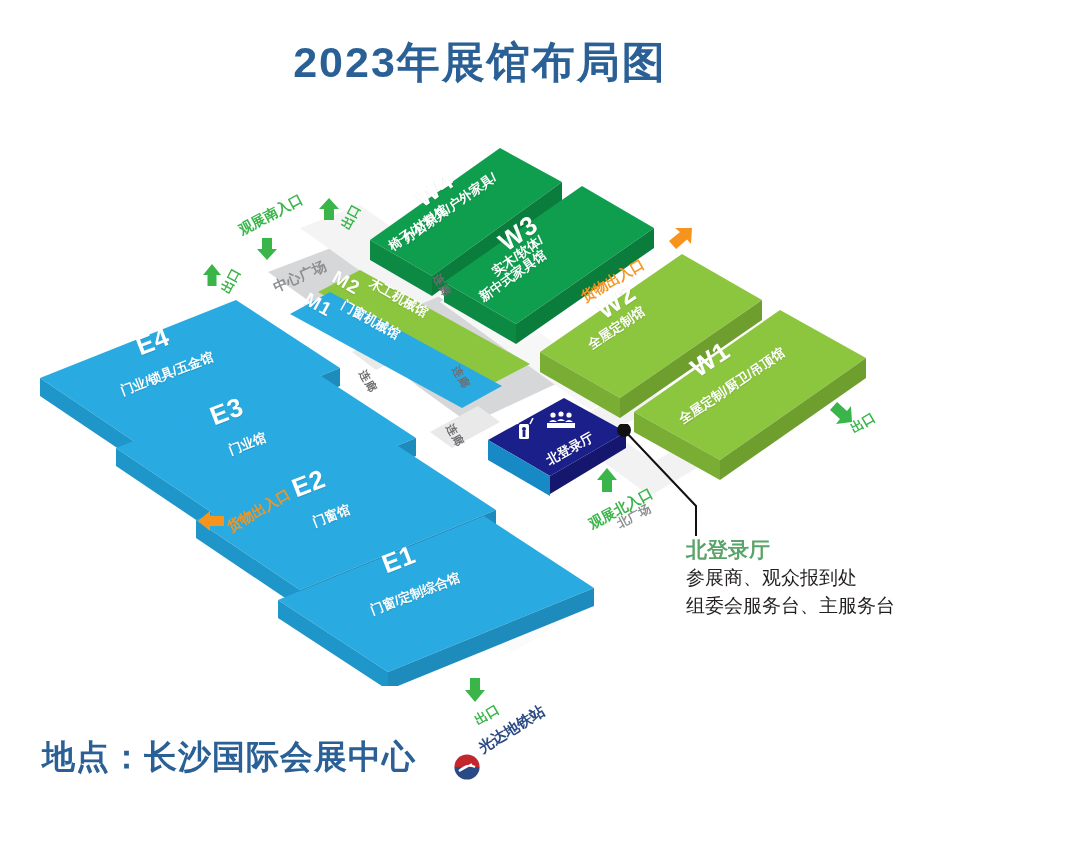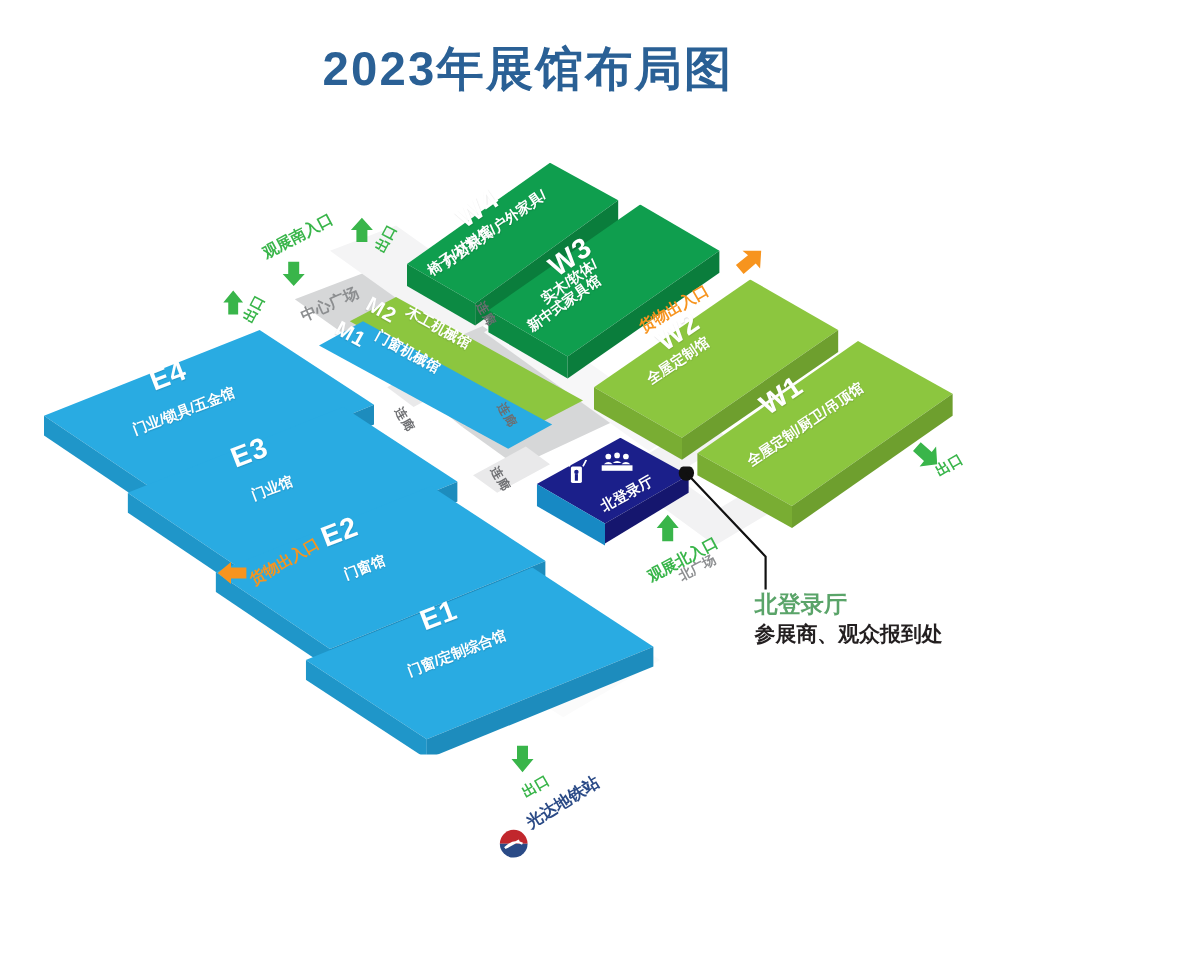--- a/index.html
+++ b/index.html
@@ -56,21 +56,21 @@
     white-space:nowrap;letter-spacing:1px;
   }
   .plaza-label{
     position:absolute;color:#8c8e90;font-size:14px;font-weight:bold;
     white-space:nowrap;
   }
 
   
   #callout-group{left:686px;top:536px;width:300px;}
   #callout-title{font-size:21px;font-weight:bold;color:#5aa469;line-height:28px;}
-  .callout-line{font-size:19px;color:#231f20;line-height:28px;white-space:nowrap;font-weight:bold;}
+  .callout-line{font-size:19px;color:#231f20;line-height:28px;white-space:nowrap;}
   #callout-leader{position:absolute;left:612px;top:424px;width:110px;height:120px;}
 </style>
 </head>
 <body>
 
 <div id="map-root">
 
   <div class="abs" id="page-title">2023年展馆布局图</div>
 
   <svg class="abs" style="left:0;top:0;" width="1080" height="868">
@@ -264,28 +264,30 @@
   <div class="sign green" style="left:474px;top:706px;font-size:13px;transform:rotate(-30deg);">出口</div>
 
   <svg id="callout-leader">
     <circle cx="12" cy="6" r="7" fill="#111111"></circle>
     <path d="M12 6 L84 82 L84 112" stroke="#111111" stroke-width="2" fill="none"></path>
   </svg>
 
   <div class="abs" id="callout-group">
     <div id="callout-title">北登录厅</div>
     <div class="callout-line">参展商、观众报到处</div>
+    <div class="callout-line">组委会服务台、主服务台</div>
   </div>
 
   <div class="abs" id="metro-group">
     <svg id="metro-logo" viewBox="0 0 30 30">
       <circle cx="15" cy="15" r="13" fill="#ffffff"></circle>
       <path d="M2.4 15 a12.6 12.6 0 0 1 25.2 0 z" fill="#c1272d"></path>
       <path d="M27.6 15 a12.6 12.6 0 0 1 -25.2 0 z" fill="#2a4a86"></path>
       <path d="M7 19 q8 -8 16 -4 M7 19 q6 -3 13 -7" stroke="#ffffff" stroke-width="2" fill="none"></path>
     </svg>
     <div id="metro-label">光达地铁站</div>
   </div>
 
   <div class="abs" id="footer-block">
+    <div class="footer-line">地点：长沙国际会展中心</div>
   </div>
 
 </div>
 
 </body></html>

